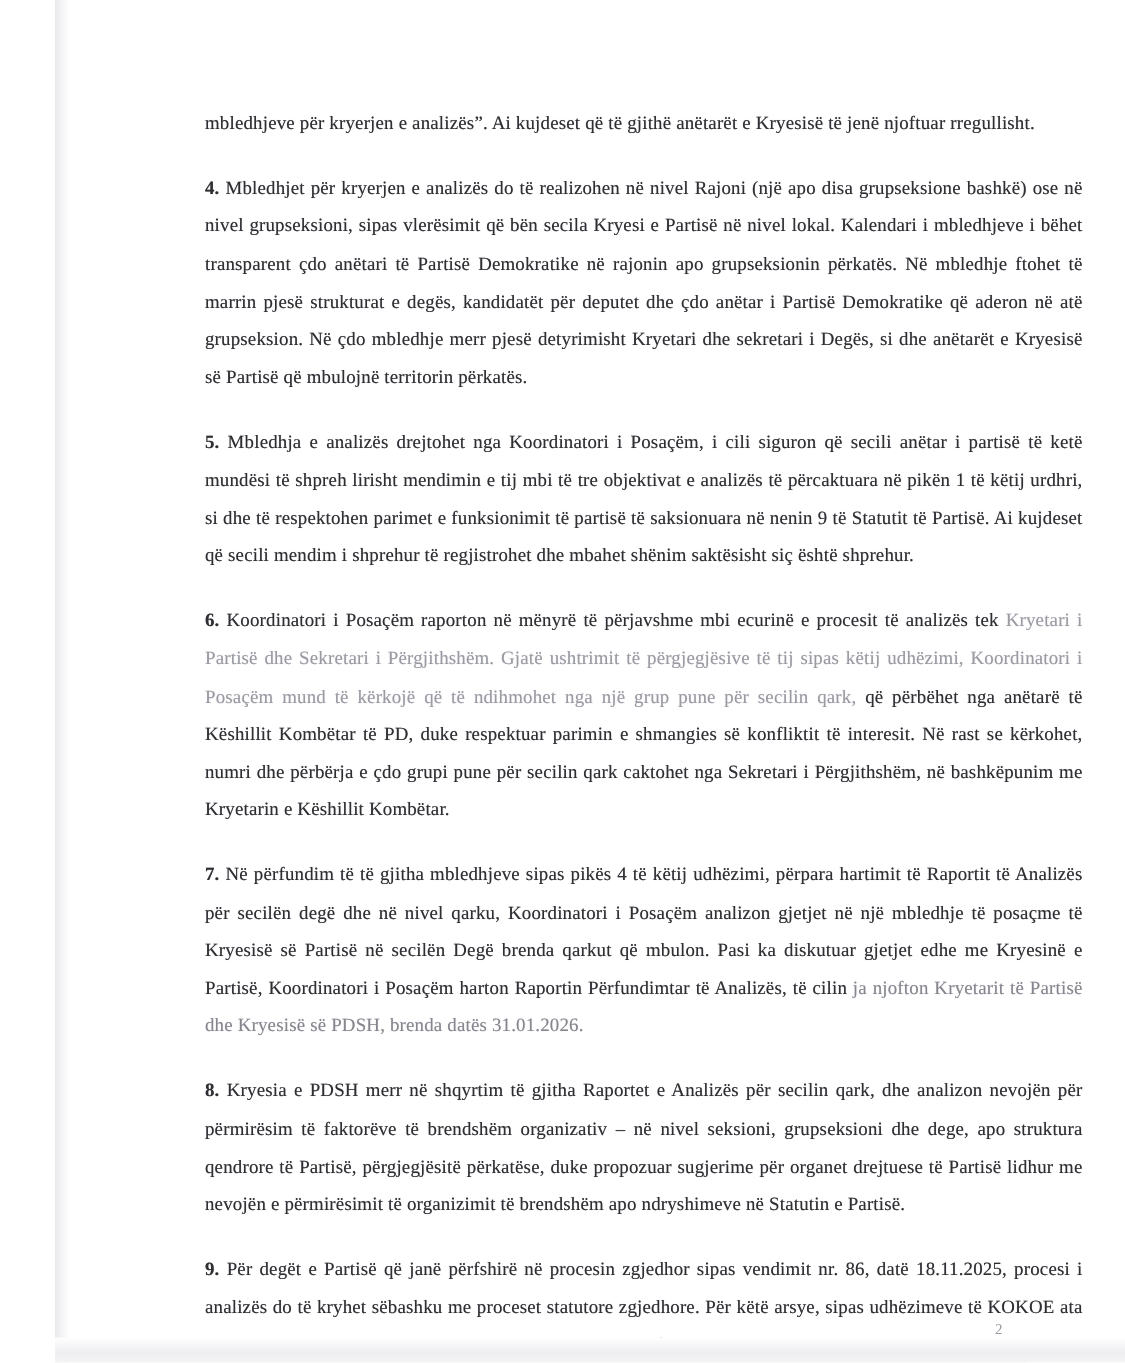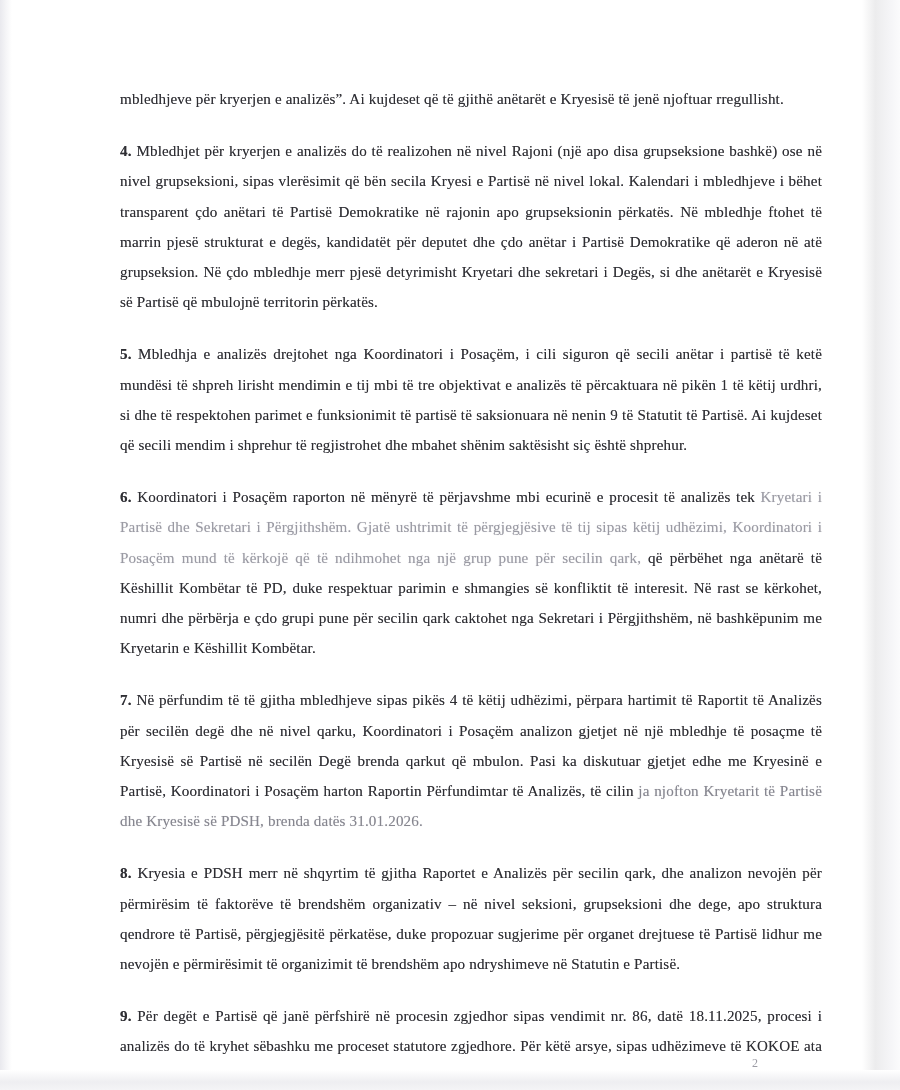--- a/index.html
+++ b/index.html
@@ -14,20 +14,21 @@
     overflow: hidden;
   }
 
   
   #scan-frame {
     position: relative;
     width: 777px;
     height: 1090px;
     background: #f2f2f4;
     box-sizing: border-box;
+    margin-left: 44px;
   }
   #page-sheet {
     position: absolute;
     left: 10px;
     top: 0px;
     width: 860px;
     height: 1078px;
     background: #ffffff;
     box-shadow: 0 0 2px rgba(120,122,135,0.35);
   }

